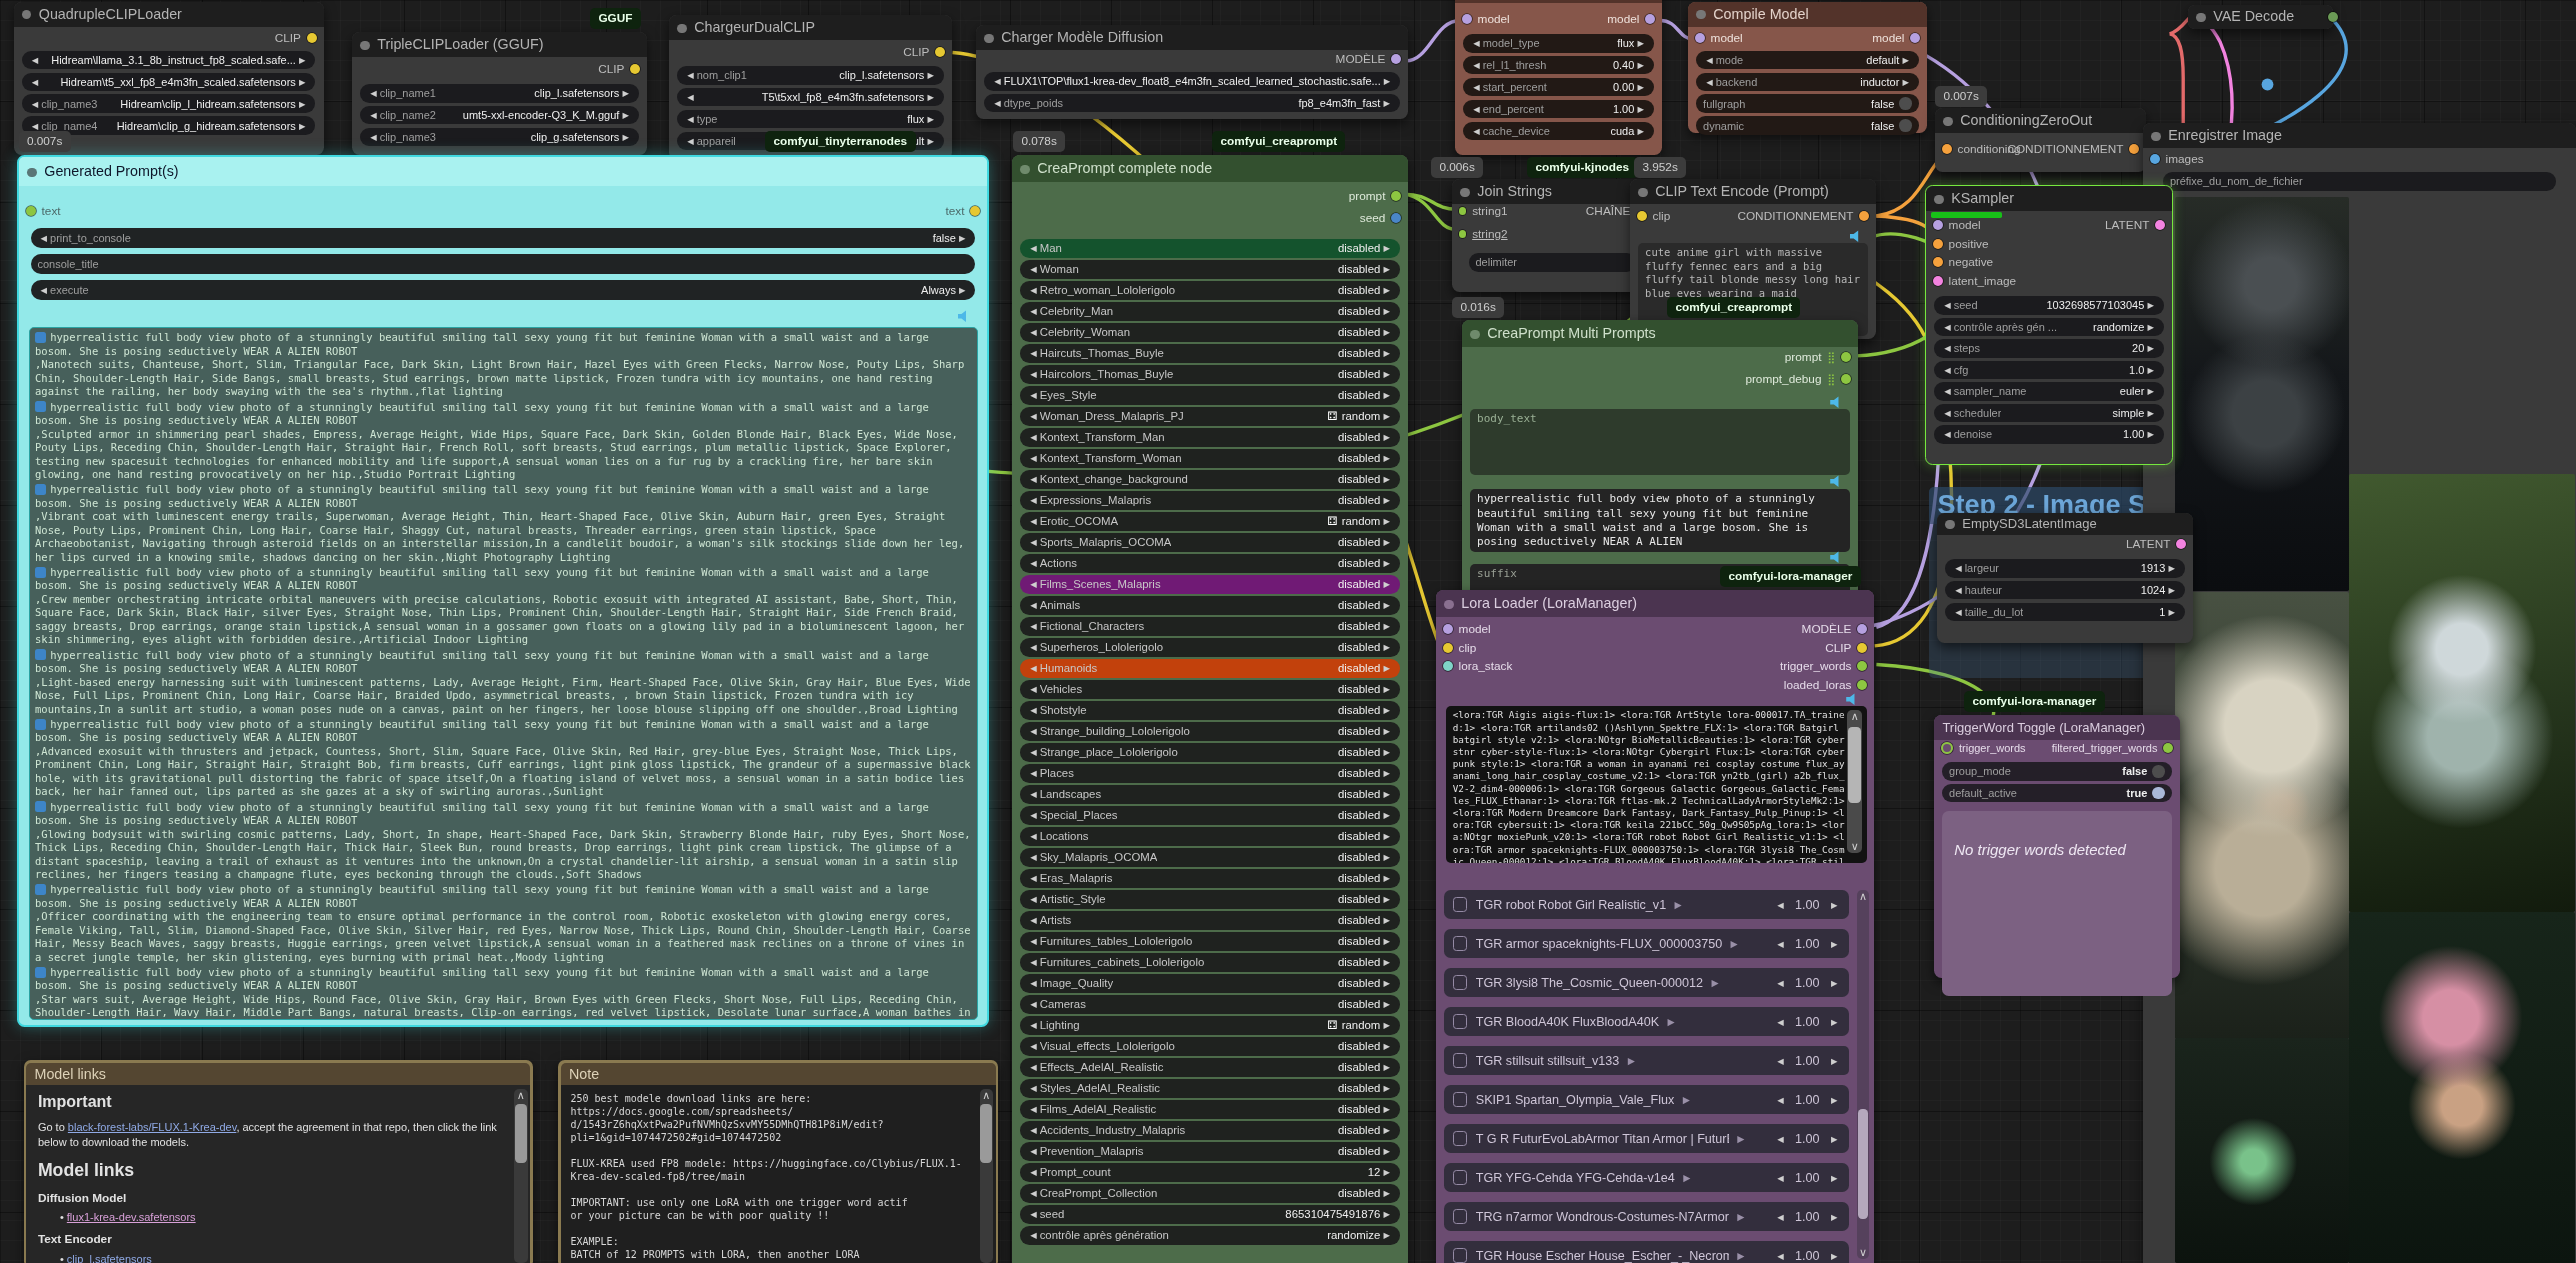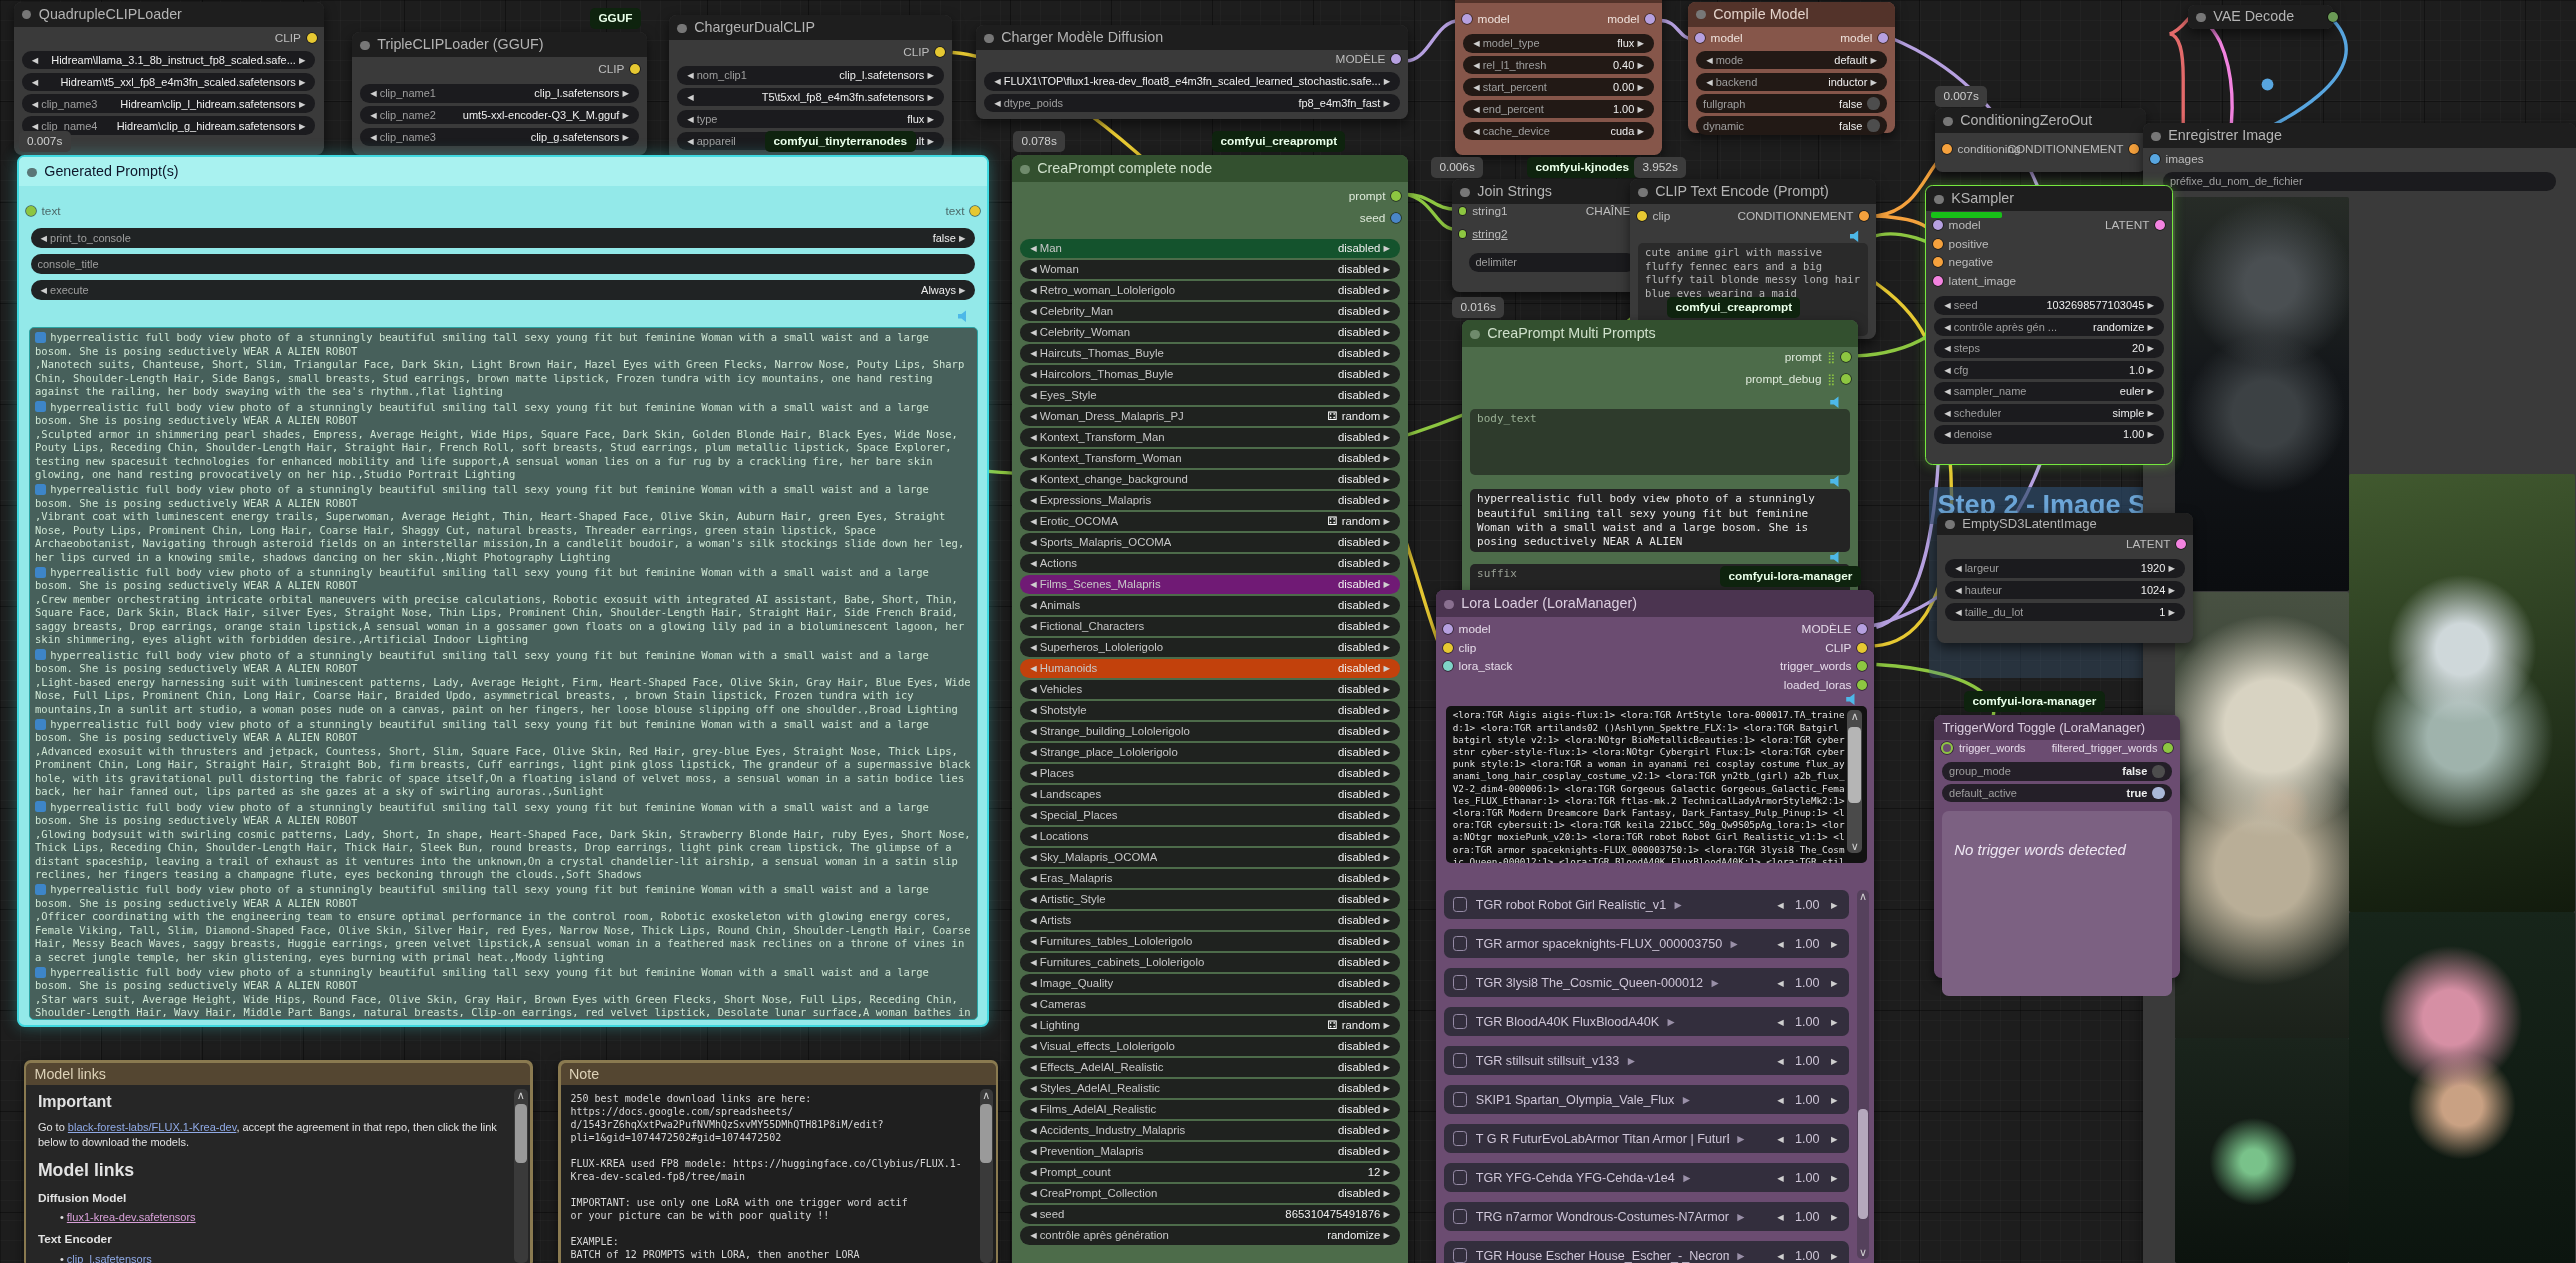--- a/index.html
+++ b/index.html
@@ -269,21 +269,21 @@
     <div class="w" style="background:#221915;">
           <span class="arr l"></span>
           <span class="lbl">cache_device</span>
           <span class="sp"></span>
           <span class="val">cuda</span>
           <span class="arr r"></span>
         </div>
   </div>
 </div>
 
-<div class="n" style="left:1688px;top:1.7px;width:207px;height:131px;background:#86564a;">
+<div class="n" style="left:1688px;top:1.7px;width:239px;height:131px;background:#86564a;">
   <div class="nt" style="background:#53332a;color:#e3d2ca;"><span class="tdot"></span><span>Compile Model</span></div>
   <div class="port in" style="top:29px;color:#efe2dc;">
         <span class="pdot c-model"></span>
         <span>model</span>
       </div>
   <div class="port out" style="top:29px;color:#efe2dc;">
         <span>model</span>
         <span class="pdot c-model"></span>
       </div>
   <div class="wl" style="top:49px;">
@@ -1068,21 +1068,21 @@
   <div class="nt" style="height:22px;line-height:22px;font-size:13px;"><span class="tdot"></span><span>EmptySD3LatentImage</span></div>
   <div class="port out" style="top:23.6px;">
         <span>LATENT</span>
         <span class="pdot c-latent"></span>
       </div>
   <div class="wl" style="top:46px;">
     <div class="w">
           <span class="arr l"></span>
           <span class="lbl">largeur</span>
           <span class="sp"></span>
-          <span class="val">1920</span>
+          <span class="val">1913</span>
           <span class="arr r"></span>
         </div>
 
     <div class="w">
           <span class="arr l"></span>
           <span class="lbl">hauteur</span>
           <span class="sp"></span>
           <span class="val">1024</span>
           <span class="arr r"></span>
         </div>

